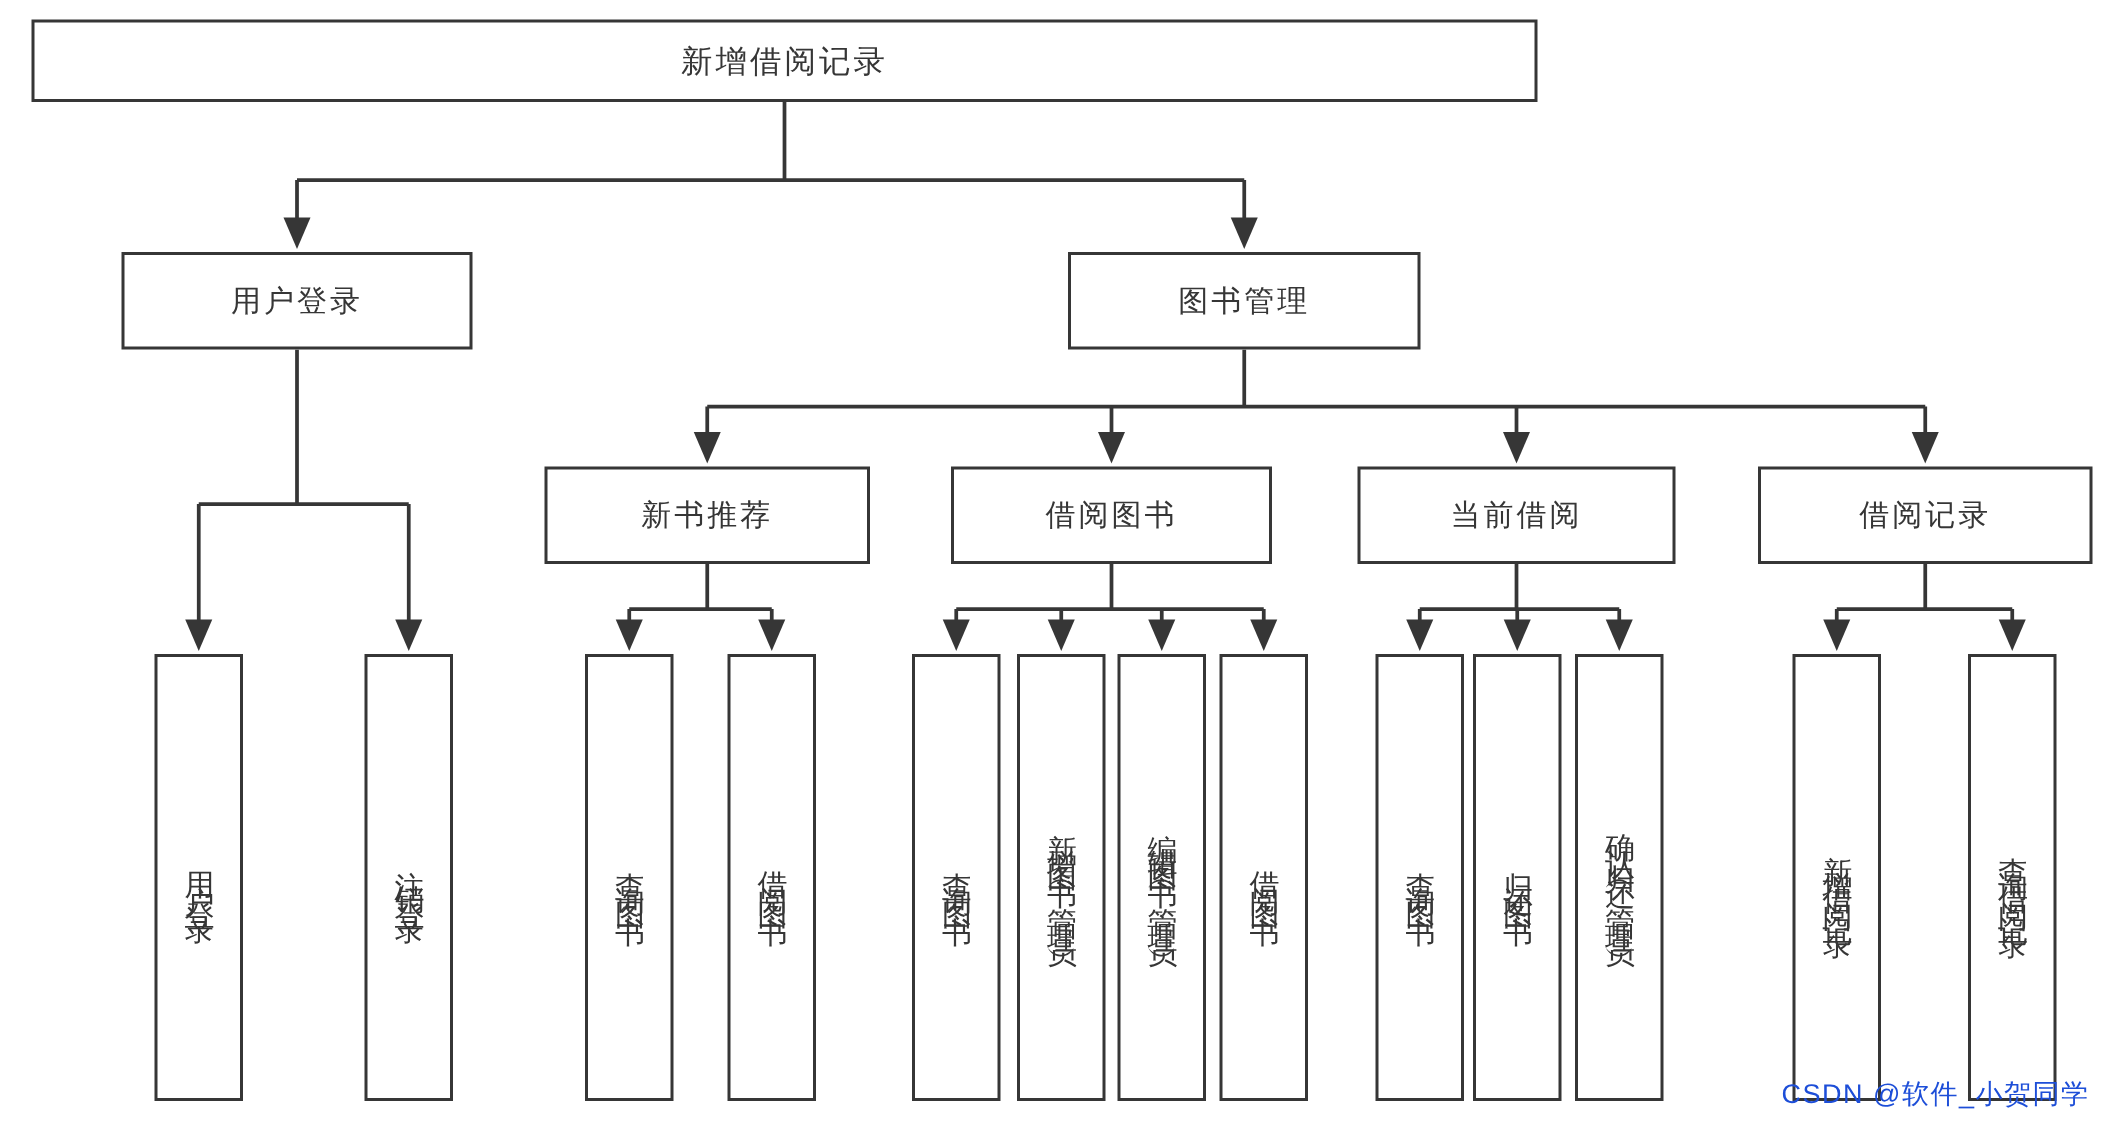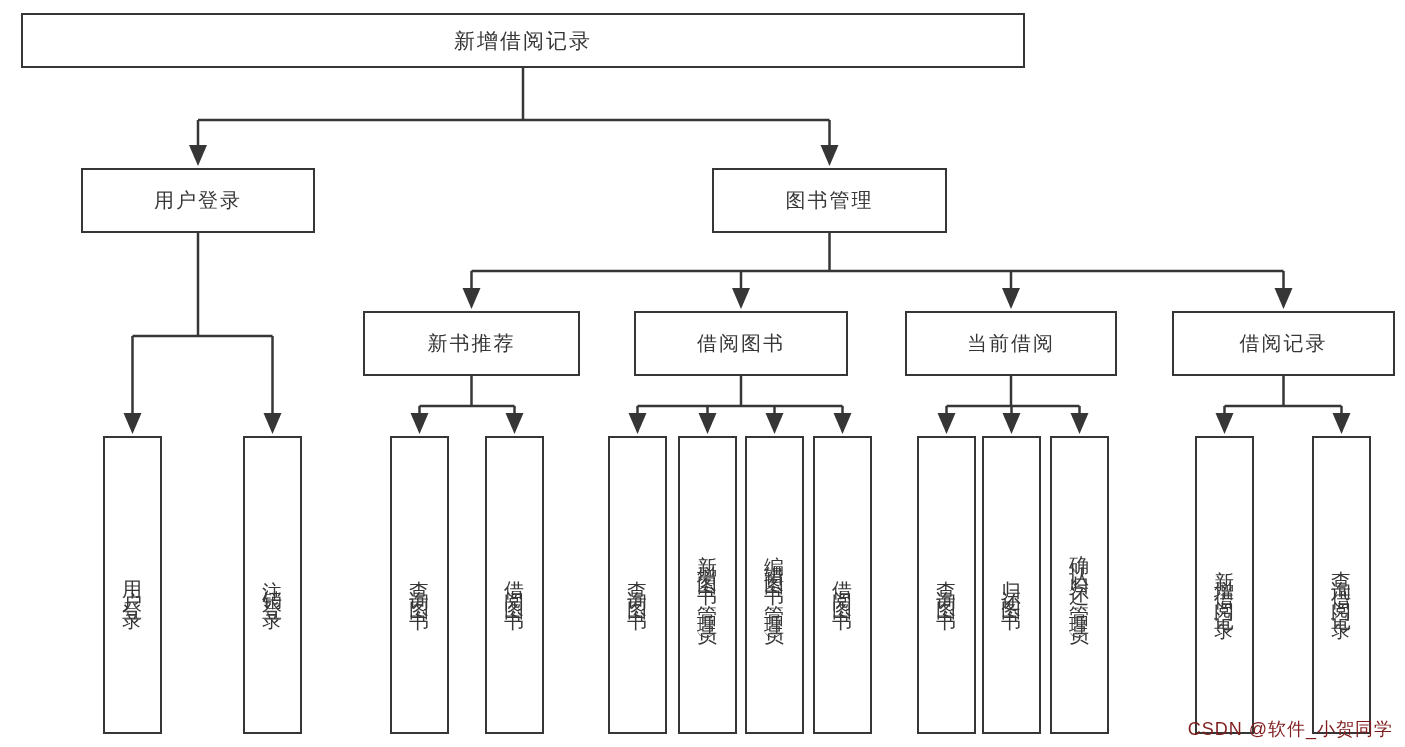--- a/index.html
+++ b/index.html
@@ -15,21 +15,21 @@
     display:flex; align-items:center; justify-content:center; z-index:2;
   }
   .h .lbl { font-size:20px; letter-spacing:2px; white-space:nowrap; }
   .root .lbl { font-size:21px; letter-spacing:2px; }
   .v .lbl {
     writing-mode:vertical-rl; text-orientation:mixed;
     font-size:20px; line-height:1; letter-spacing:10px; white-space:nowrap;
   }
   .watermark {
     position:absolute; right:12px; bottom:6px; z-index:5;
-    font-size:18px; letter-spacing:1px; color:#7f1d1d; white-space:nowrap;
+    font-size:18px; letter-spacing:1px; color:#1d4ed8; white-space:nowrap;
   }
 </style>
 </head>
 <body>
 
 <div class="stage">
 
   <svg class="wires" viewBox="0 0 1405 747" aria-hidden="true">
     <g stroke="#363636" stroke-width="2.5" fill="none">
 

